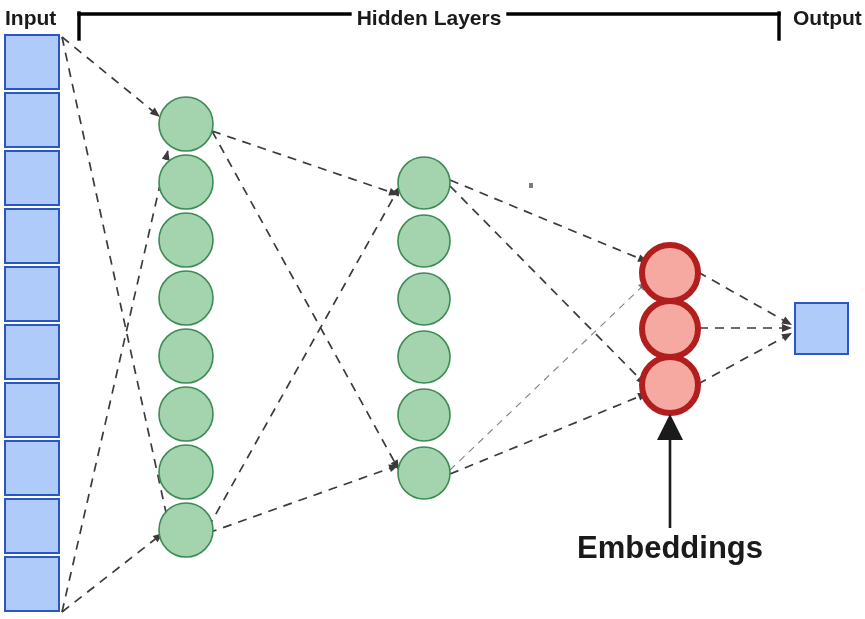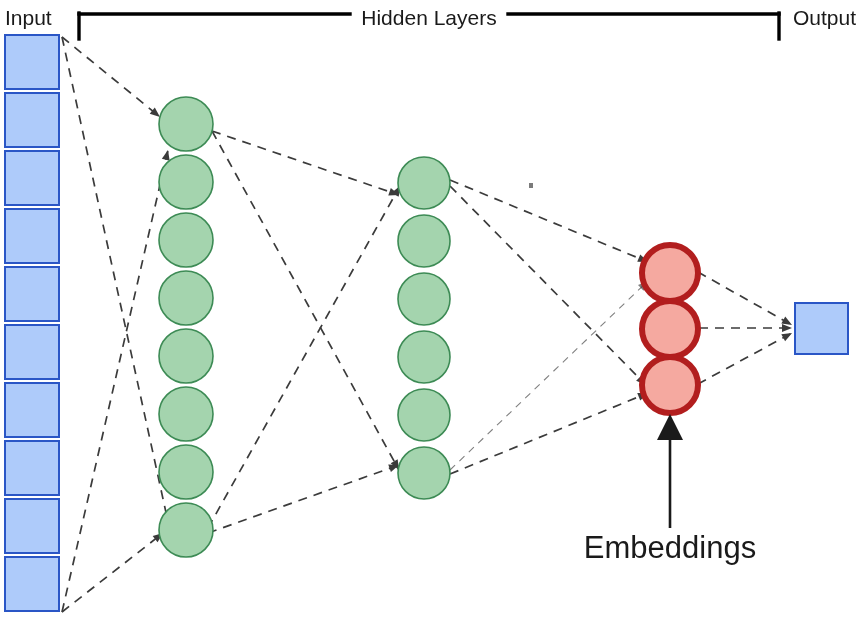--- a/index.html
+++ b/index.html
@@ -10,20 +10,21 @@
   body {
     width: 865px;
     height: 619px;
     font-family: "Liberation Sans", sans-serif;
     overflow: hidden;
   }
   #diagram-root {
     position: relative;
     width: 693px;
     height: 619px;
+    font-weight: bold;
   }
   svg.canvas {
     position: absolute;
     top: 0;
     left: 0;
     width: 865px;
     height: 619px;
     display: block;
   }
   text {

